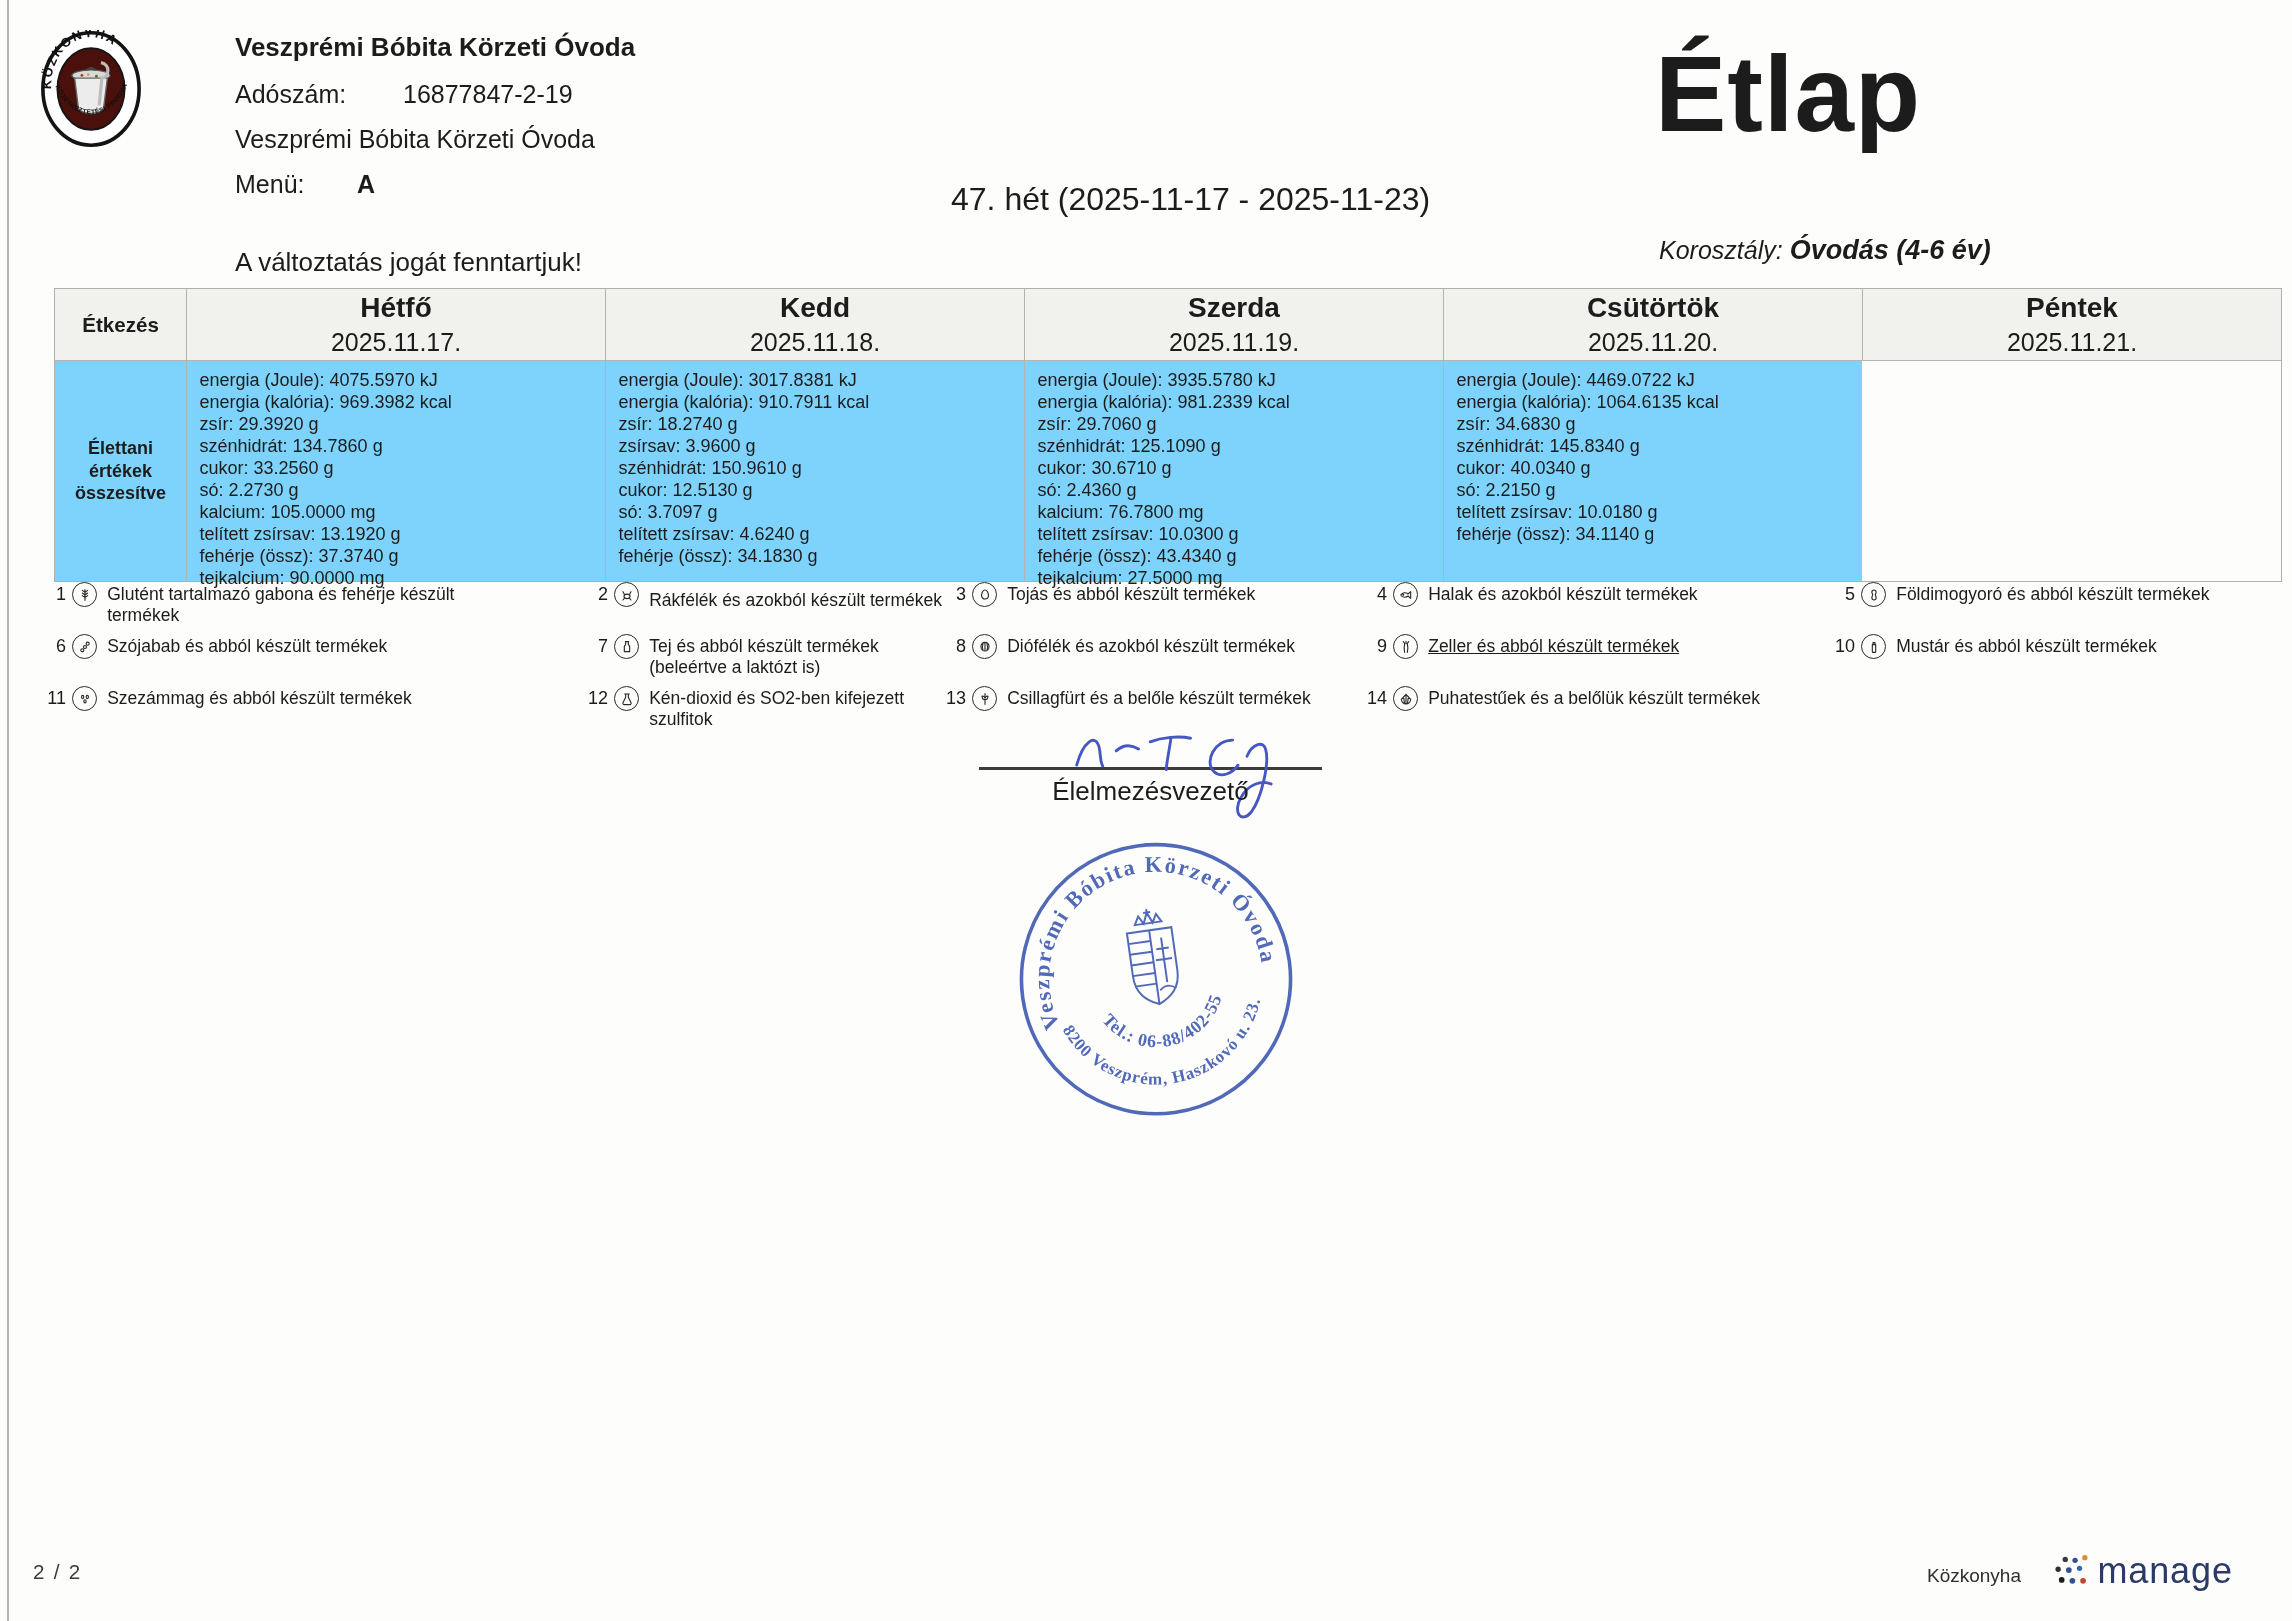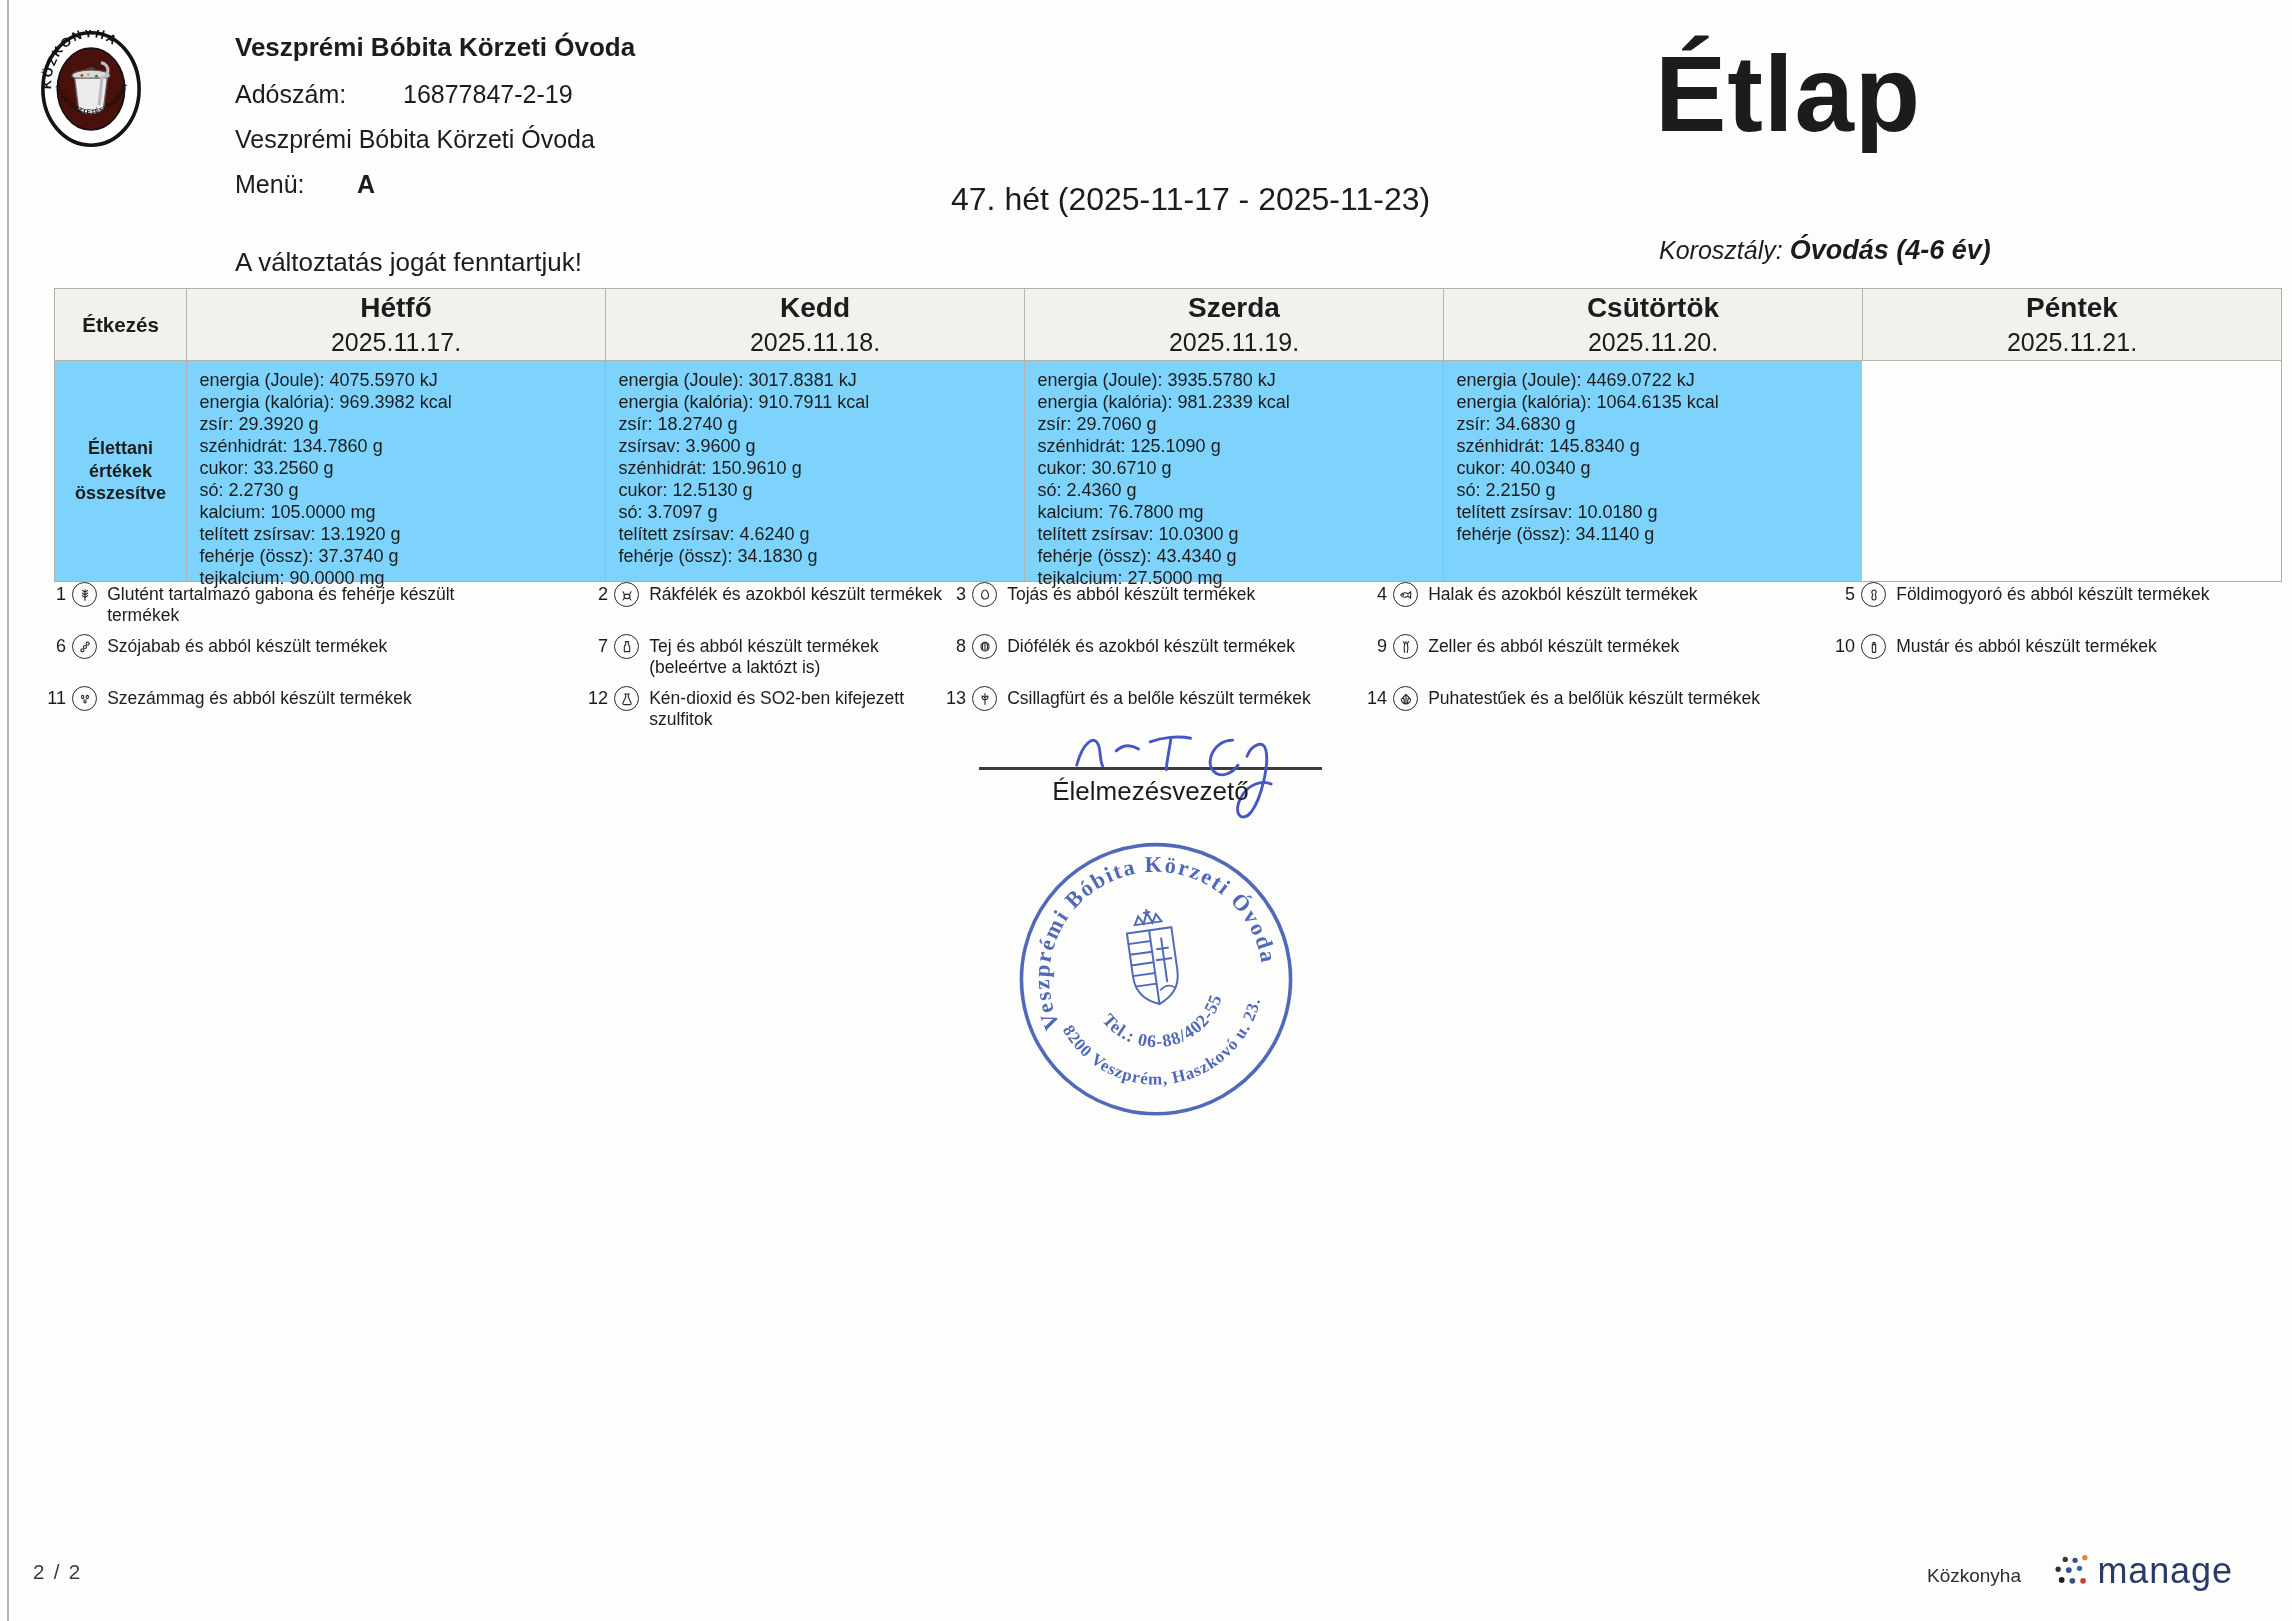--- a/index.html
+++ b/index.html
@@ -180,21 +180,21 @@
     <span class="lg-label" style="max-width:385px;">Glutént tartalmazó gabona és fehérje készült termékek</span>
   </div>
   <div class="legend-item" style="left:578px;top:582px;">
     <span class="lg-num">2</span>
     <span class="lg-circle">
         <svg viewBox="0 0 24 24">
           <ellipse cx="12" cy="14" rx="4.5" ry="3.4"></ellipse>
           <path d="M8 11 6 7 M16 11l2-4 M8 17l-2 2.5 M16 17l2 2.5"></path>
         </svg>
       </span>
-    <span class="lg-label" style="max-width:296px;">Rákfélék és azokból készült termékek</span>
+    <span class="lg-label" style="max-width:296px;margin-top:6px;">Rákfélék és azokból készült termékek</span>
   </div>
   <div class="legend-item" style="left:936px;top:582px;">
     <span class="lg-num">3</span>
     <span class="lg-circle">
         <svg viewBox="0 0 24 24">
           <path d="M12 4.5c3 0 5.2 4.3 5.2 8.3a5.2 5.2 0 0 1-10.4 0c0-4 2.2-8.3 5.2-8.3z"></path>
         </svg>
       </span>
     <span class="lg-label" style="max-width:349px;">Tojás és abból készült termékek</span>
   </div>
@@ -247,21 +247,21 @@
       </span>
     <span class="lg-label" style="max-width:349px;">Diófélék és azokból készült termékek</span>
   </div>
   <div class="legend-item" style="left:1357px;top:634px;">
     <span class="lg-num">9</span>
     <span class="lg-circle">
         <svg viewBox="0 0 24 24">
           <path d="M10 20c-1-5-1-9.5 0-13.5 M14 20c1-5 1-9.5 0-13.5 M10 6.5 8 4 M14 6.5 16 4 M12 7V3.5"></path>
         </svg>
       </span>
-    <span class="lg-label" style="max-width:394px;">Zeller és abból készült termékek</span>
+    <span class="lg-label" style="max-width:394px;text-decoration:underline;">Zeller és abból készült termékek</span>
   </div>
   <div class="legend-item" style="left:1825px;top:634px;">
     <span class="lg-num">10</span>
     <span class="lg-circle">
         <svg viewBox="0 0 24 24">
           <path d="M9.5 8.5h5V19a1 1 0 0 1-1 1h-3a1 1 0 0 1-1-1z M10.5 8.5v-3h3v3"></path>
         </svg>
       </span>
     <span class="lg-label" style="max-width:421px;">Mustár és abból készült termékek</span>
   </div>

